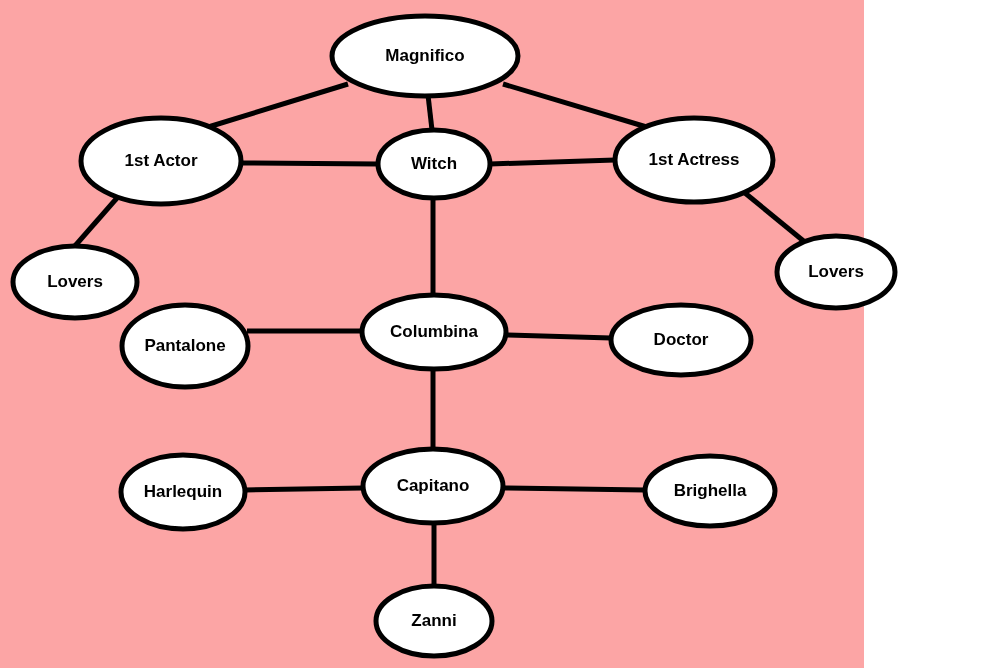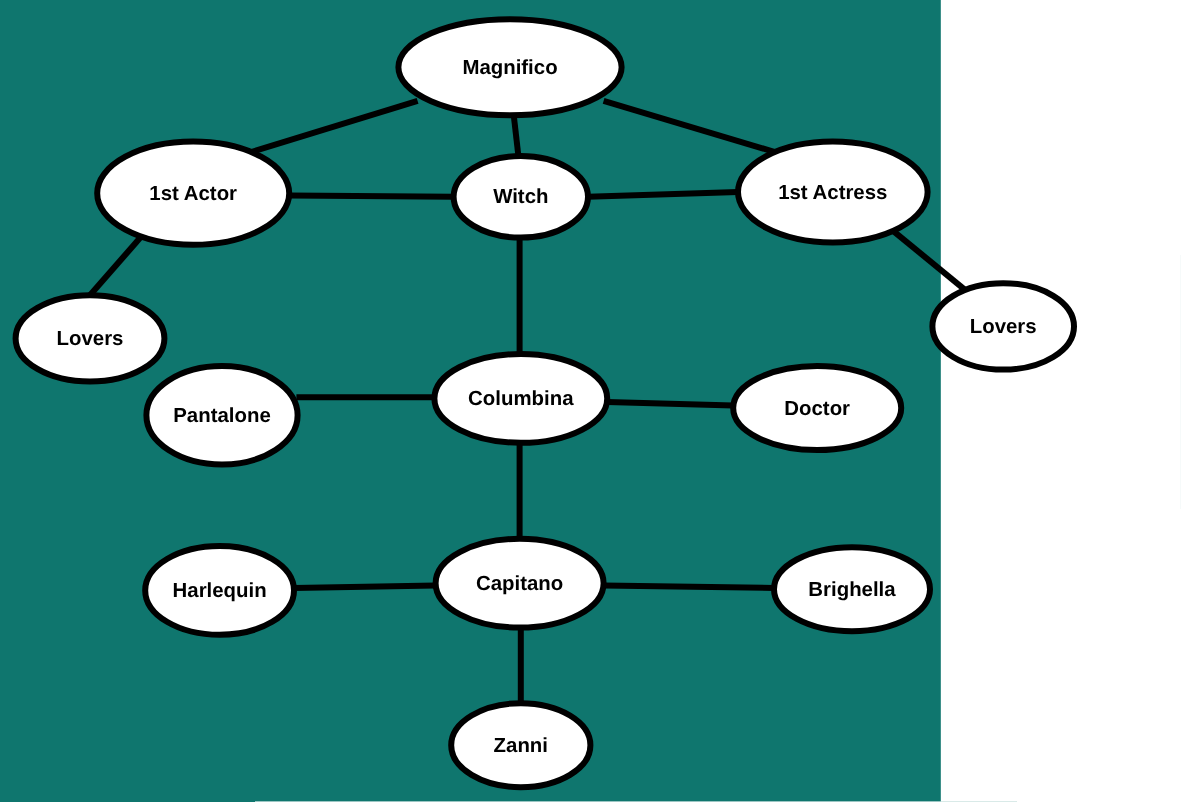--- a/index.html
+++ b/index.html
@@ -9,23 +9,23 @@
     background: #ffffff;
   }
   body {
     width: 984px;
     height: 668px;
     overflow: hidden;
     font-family: "Liberation Sans", sans-serif;
   }
   #diagram-canvas {
     position: relative;
-    width: 784px;
+    width: 864px;
     height: 668px;
-    background: #0f766e;
+    background: #fca5a5;
   }
   svg#graph {
     display: block;
     width: 984px;
     height: 668px;
   }
   .edge {
     stroke: #000000;
     stroke-width: 5;
     stroke-linecap: butt;

